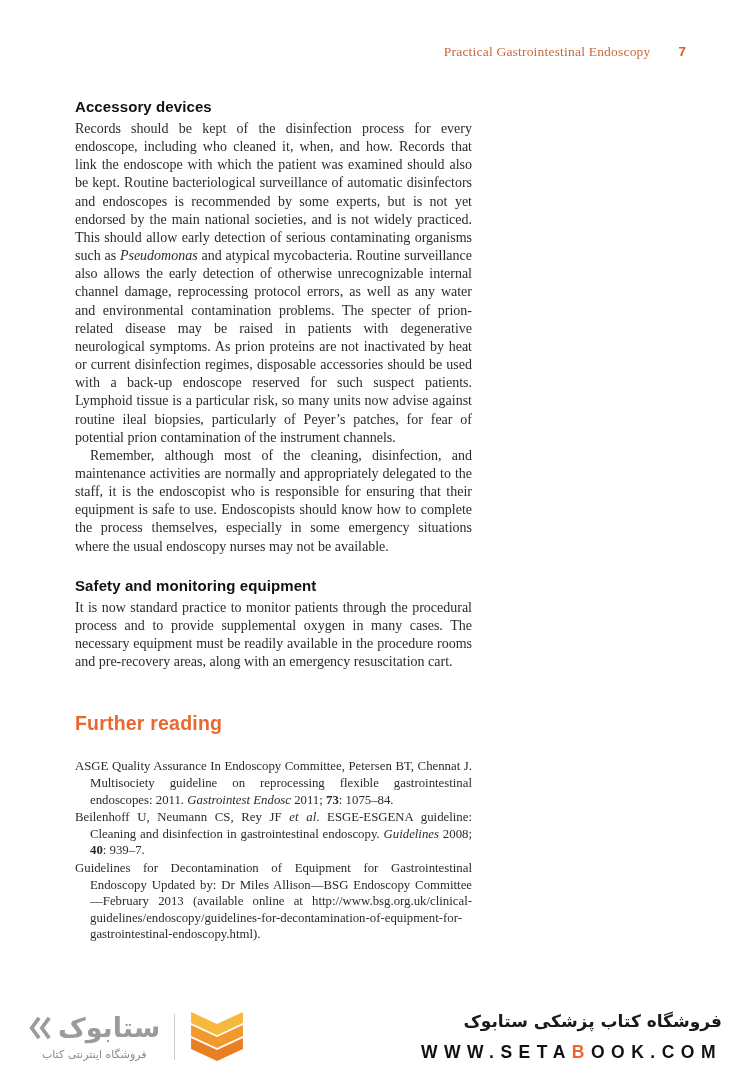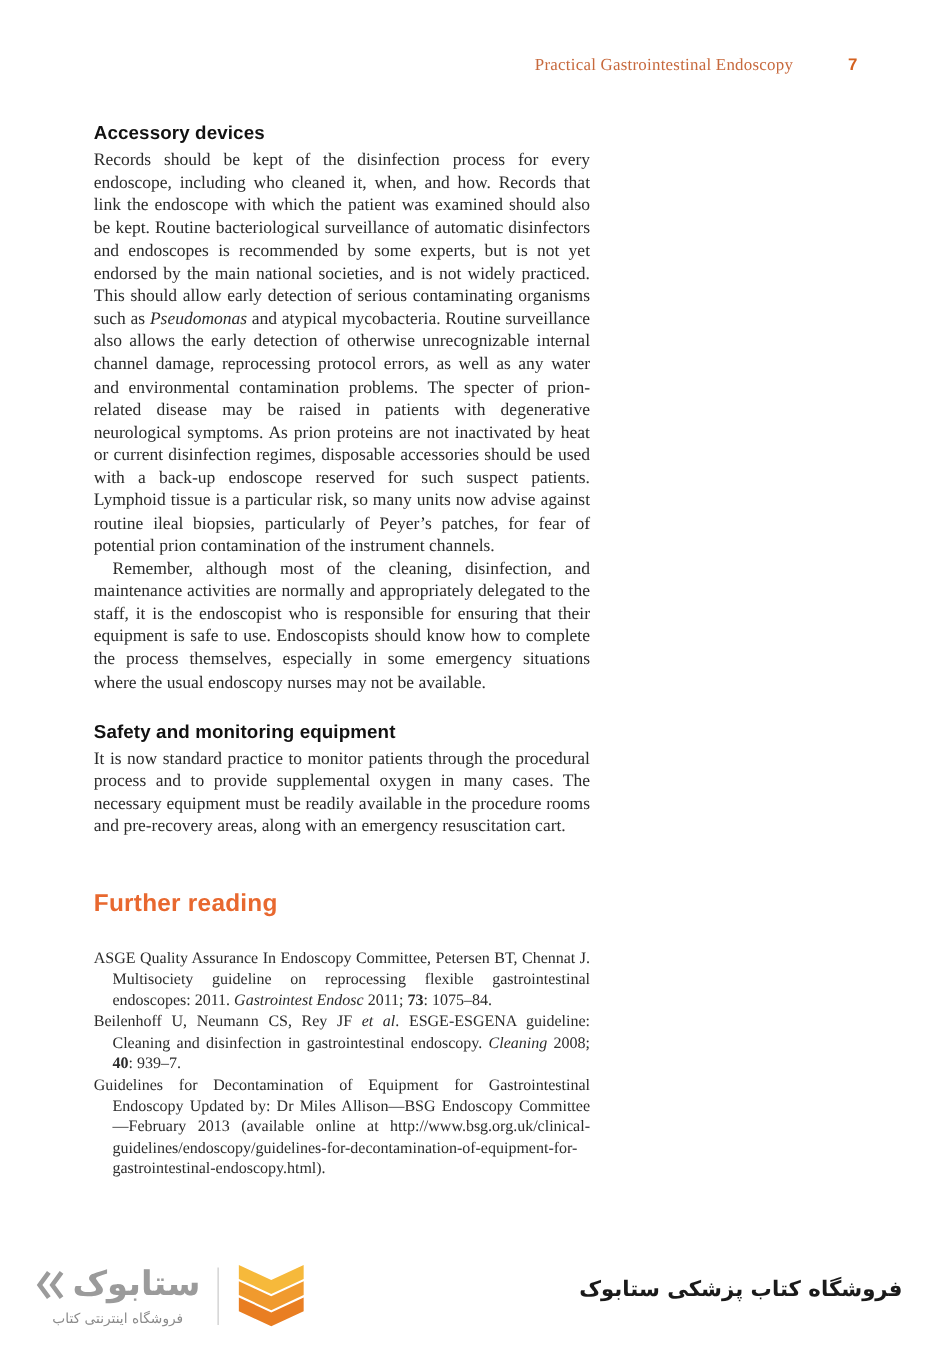--- a/index.html
+++ b/index.html
@@ -14,21 +14,21 @@
   }
   .page { width: 752px; height: 1079px; position: relative; }
 
   
   .running-head {
     position: absolute;
     top: 44px;
     right: 66px;
     display: flex;
     align-items: baseline;
-    gap: 44px;
+    gap: 28px;
   }
   .running-head .rh-title {
     font-size: 13.5px;
     color: #c7693d;
     letter-spacing: 0.2px;
   }
   .running-head .rh-pageno {
     font-family: "Liberation Sans", sans-serif;
     font-size: 13.5px;
     font-weight: bold;
@@ -159,21 +159,21 @@
     <h2>Safety and monitoring equipment</h2>
     <div>
             <p class="body-para"><span>It is now standard practice to monitor patients through the procedural process and to provide supplemental oxygen in many cases. The necessary equipment must be readily available in the procedure rooms and pre-recovery areas, along with an emergency resuscitation cart.</span></p>
           </div>
   </div>
 </div>
 
     <h1 class="further-reading">Further reading</h1>
     <div class="reference-list" id="references">
         <p class="reference"><span>ASGE Quality Assurance In Endoscopy Committee, Petersen BT, Chennat J. Multisociety guideline on reprocessing flexible gastrointestinal endoscopes: 2011. </span><span style="font-style: italic;">Gastrointest Endosc</span><span> 2011; </span><span style="font-weight: bold;">73</span><span>: 1075–84.</span></p>
-        <p class="reference"><span>Beilenhoff U, Neumann CS, Rey JF </span><span style="font-style: italic;">et al</span><span>. ESGE-ESGENA guideline: Cleaning and disinfection in gastrointestinal endoscopy. </span><span style="font-style: italic;">Cleaning</span><span> 2008; </span><span style="font-weight: bold;">40</span><span>: 939–7.</span></p>
+        <p class="reference"><span>Beilenhoff U, Neumann CS, Rey JF </span><span style="font-style: italic;">et al</span><span>. ESGE-ESGENA guideline: Cleaning and disinfection in gastrointestinal endoscopy. </span><span style="font-style: italic;">Guidelines</span><span> 2008; </span><span style="font-weight: bold;">40</span><span>: 939–7.</span></p>
         <p class="reference"><span>Guidelines for Decontamination of Equipment for Gastrointestinal Endoscopy Updated by: Dr Miles Allison—BSG Endoscopy Committee—February 2013 (available online at http://www.bsg.org.uk/clinical-guidelines/endoscopy/guidelines-for-decontamination-of-equipment-for-gastrointestinal-endoscopy.html).</span></p>
       </div>
   </div>
 
   <div class="footer">
     <div class="logo-group">
       <div class="wordmark-block">
         <div class="wordmark-row">
           <svg class="gray-chevrons" width="24" height="28" viewBox="0 0 26 30" aria-hidden="true">
             <polyline points="12,4 4,15 12,26" stroke="#9b9b9b" stroke-width="4" fill="none"></polyline>
@@ -186,16 +186,17 @@
       <div class="logo-divider"></div>
       <svg class="chevron-emblem" width="56" height="50" viewBox="0 0 60 54" aria-hidden="true">
         <polygon points="2,0 30,13 58,0 58,12 30,25 2,12" fill="#F6B93B"></polygon>
         <polygon points="2,14 30,27 58,14 58,26 30,39 2,26" fill="#F09A2E"></polygon>
         <polygon points="2,28 30,41 58,28 58,40 30,53 2,40" fill="#E97E22"></polygon>
       </svg>
     </div>
 
     <div class="footer-right">
       <div class="store-name" dir="rtl">فروشگاه کتاب پزشکی ستابوک</div>
+      <div class="store-url"><span>WWW.SETA</span><span class="url-accent">B</span><span>OOK.COM</span></div>
     </div>
   </div>
 
 </div>
 
 </body></html>

